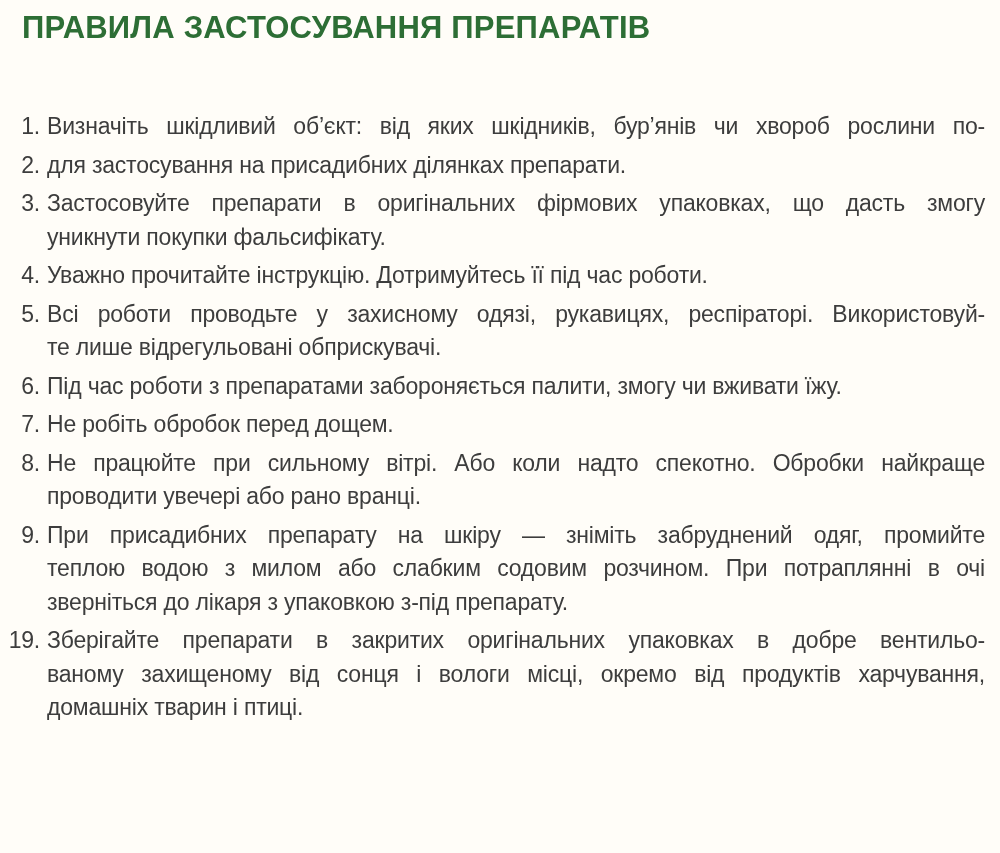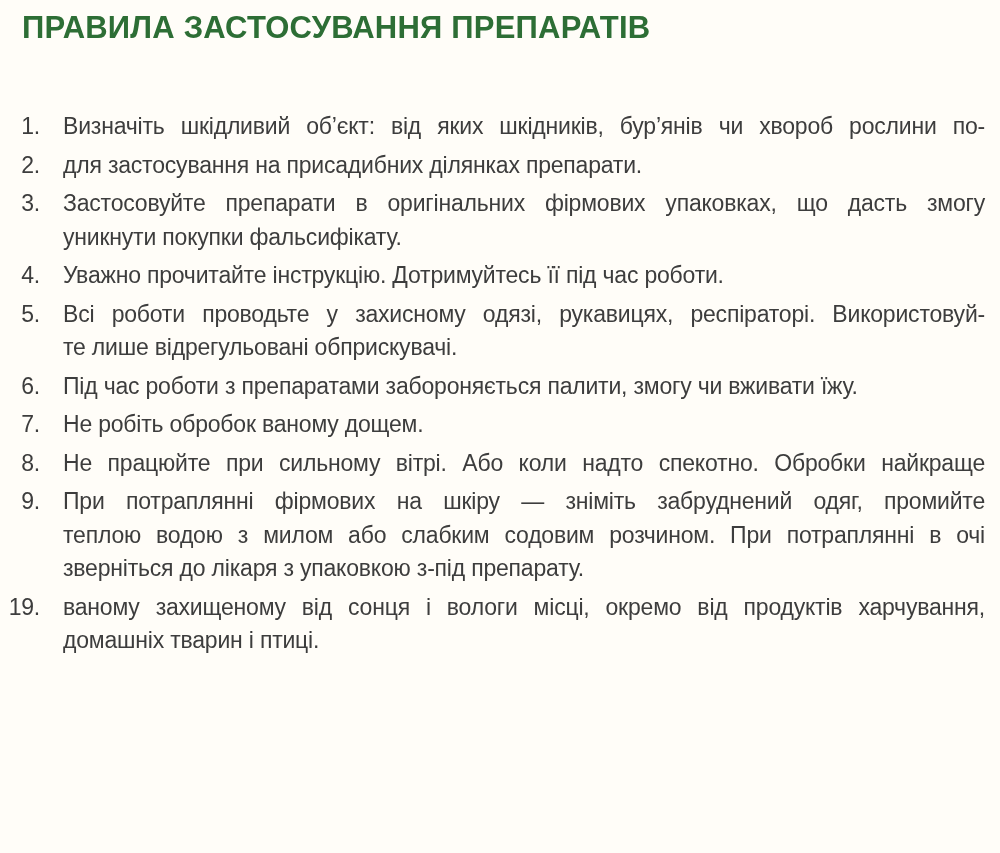--- a/index.html
+++ b/index.html
@@ -41,21 +41,20 @@
   }
   .num {
     position: absolute;
     left: 0;
     top: 0;
     width: 40px;
     text-align: right;
   }
   .line {
     text-align: left;
-    margin-left: 16px;
   }
   .line.j {
     text-align: justify;
     text-align-last: justify;
   }
 </style>
 </head>
 <body>
 
 <main class="doc">
@@ -95,38 +94,40 @@
       </li>
       <li class="item">
         <span class="num">6.</span>
         <div>
           <div class="line">Під час роботи з препаратами забороняється палити, змогу чи вживати їжу.</div>
         </div>
       </li>
       <li class="item">
         <span class="num">7.</span>
         <div>
-          <div class="line">Не робіть обробок ваному дощем.</div>
+          <div class="line">Не робіть обробок перед дощем.</div>
         </div>
       </li>
       <li class="item">
         <span class="num">8.</span>
         <div>
           <div class="line j">Не працюйте при сильному вітрі. Або коли надто спекотно. Обробки найкраще</div>
+          <div class="line">проводити увечері або рано вранці.</div>
         </div>
       </li>
       <li class="item">
         <span class="num">9.</span>
         <div>
-          <div class="line j">При потраплянні фірмових на шкіру — зніміть забруднений одяг, промийте</div>
+          <div class="line j">При присадибних препарату на шкіру — зніміть забруднений одяг, промийте</div>
           <div class="line j">теплою водою з милом або слабким содовим розчином. При потраплянні в очі</div>
           <div class="line">зверніться до лікаря з упаковкою з-під препарату.</div>
         </div>
       </li>
       <li class="item">
         <span class="num">19.</span>
         <div>
+          <div class="line j">Зберігайте препарати в закритих оригінальних упаковках в добре вентильо-</div>
           <div class="line j">ваному захищеному від сонця і вологи місці, окремо від продуктів харчування,</div>
           <div class="line">домашніх тварин і птиці.</div>
         </div>
       </li>
     </ol>
 </main>
 
 </body></html>

